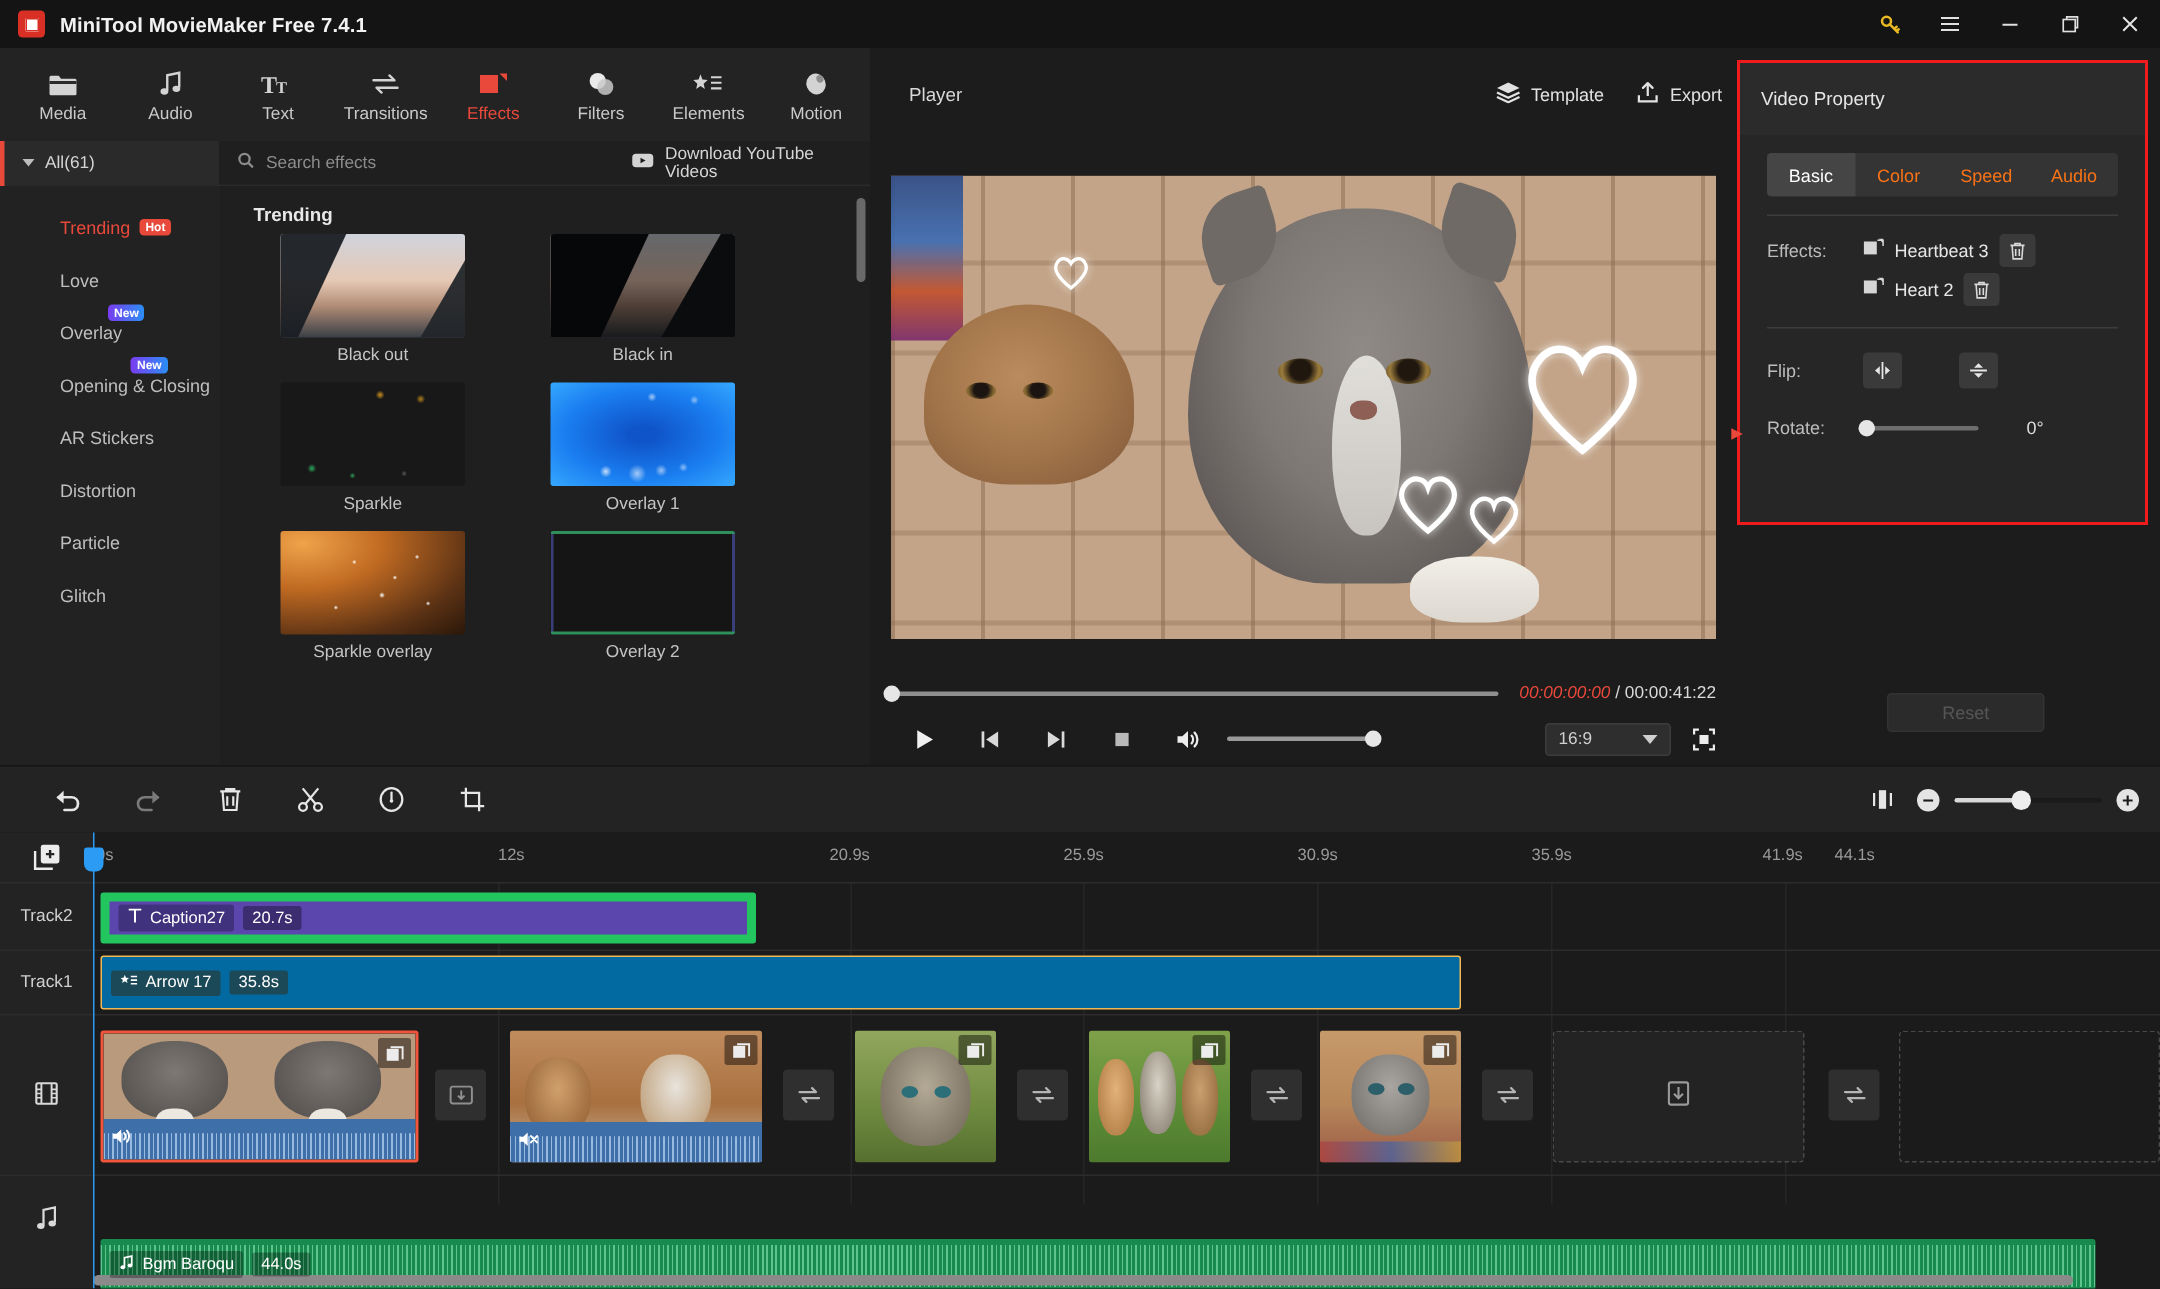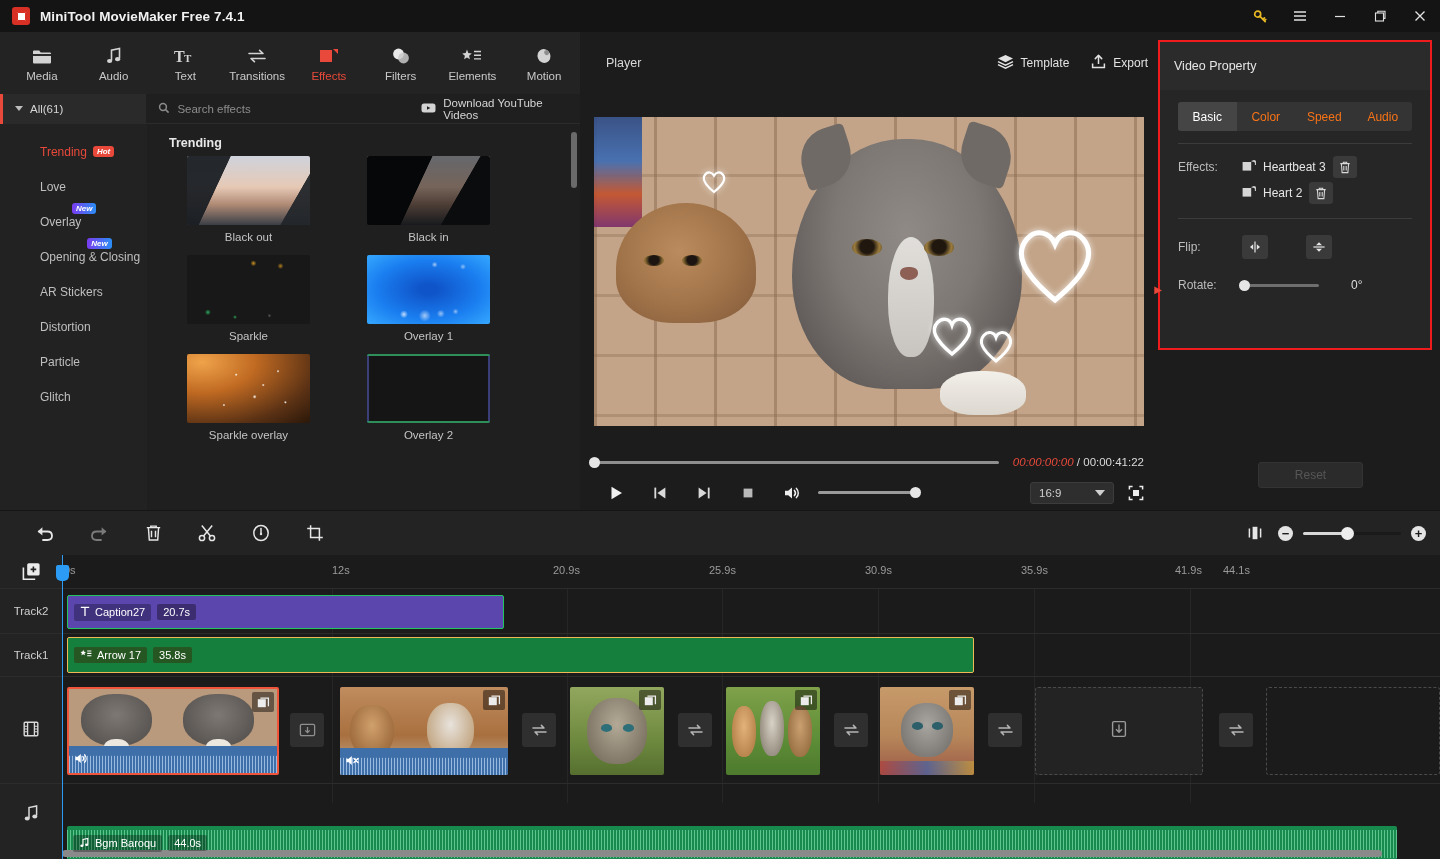--- a/index.html
+++ b/index.html
@@ -68,21 +68,21 @@
   .cat-side {
     position:absolute; left:0; top:124px; width:147px; height:386px;
     background:#222; padding-top:10px;
   }
   .cat {
     height:35px; display:flex; align-items:center; padding-left:40px;
     font-size:12px; color:#bfbfbf; cursor:pointer; gap:6px;
   }
   .cat.active { color:#e8493a; }
   .badge {
-    font-size:8px; font-style:italic; font-weight:bold; color:#fff;
+    font-size:8px; font-weight:bold; color:#fff;
     padding:1px 4px 1px 4px; border-radius:3px; line-height:1.2;
   }
   .badge.hot { background:#e8493a; }
   .badge.new { background:linear-gradient(90deg,#7a3cf0,#2b8ef5);margin-top:44px; }
 
   
   .eff-panel {
     position:absolute; left:147px; top:124px; width:433px; height:386px;
     background:#1f1f1f; overflow:hidden;
   }
@@ -291,29 +291,29 @@
   .lane-area { position:absolute; left:62px; top:33px; width:1378px; height:271px; }
   .gridline { position:absolute; top:0; width:1px; height:215px; background:#262626; }
   .lane { position:absolute; left:0; width:1378px; border-top:1px solid #2c2c2c; }
   .lane-t2 { top:0; height:45px; }
   .lane-t1 { top:45px; height:43px; }
   .lane-vid { top:88px; height:107px; }
   .lane-aud { top:195px; height:76px; }
 
   .clip-cap {
     position:absolute; left:5px; top:6px; height:34px; width:437px;
-    background:#5b46ad; border:1px solid #22c55e; border-radius:2px;
+    background:#5b46ad; border:6px solid #22c55e; border-radius:2px;
     display:flex; align-items:center; gap:6px; padding-left:6px;
   }
   .clip-tag { display:flex; align-items:center; gap:5px; background:rgba(0,0,0,.28);
               padding:2px 6px; border-radius:2px; font-size:11px; color:#fff; }
   .clip-dur { background:rgba(0,0,0,.35); padding:2px 6px; border-radius:2px; font-size:11px; color:#fff; }
   .clip-arr {
     position:absolute; left:5px; top:3px; height:36px; width:907px;
-    background:#15803d; border:1px solid #f0b955; border-radius:2px;
+    background:#0369a1; border:1px solid #f0b955; border-radius:2px;
     display:flex; align-items:center; gap:6px; padding-left:6px;
   }
   .clip-arr .clip-tag, .clip-arr .clip-dur { background:rgba(60,35,0,.45); }
 
   .vidstrip { position:absolute; left:0; top:10px; height:88px; width:1378px; }
   .vclip { position:absolute; top:0; height:88px; border-radius:2px; overflow:hidden; cursor:pointer; }
   .vclip.selected { border:2px solid #f0543a; }
   .vclip .pic { position:absolute; inset:0; }
   .vclip .wave { position:absolute; left:0; bottom:0; width:100%; height:27px; background:#3f6fa8; }
   .vclip .wave:after{ content:""; position:absolute; inset:0;

